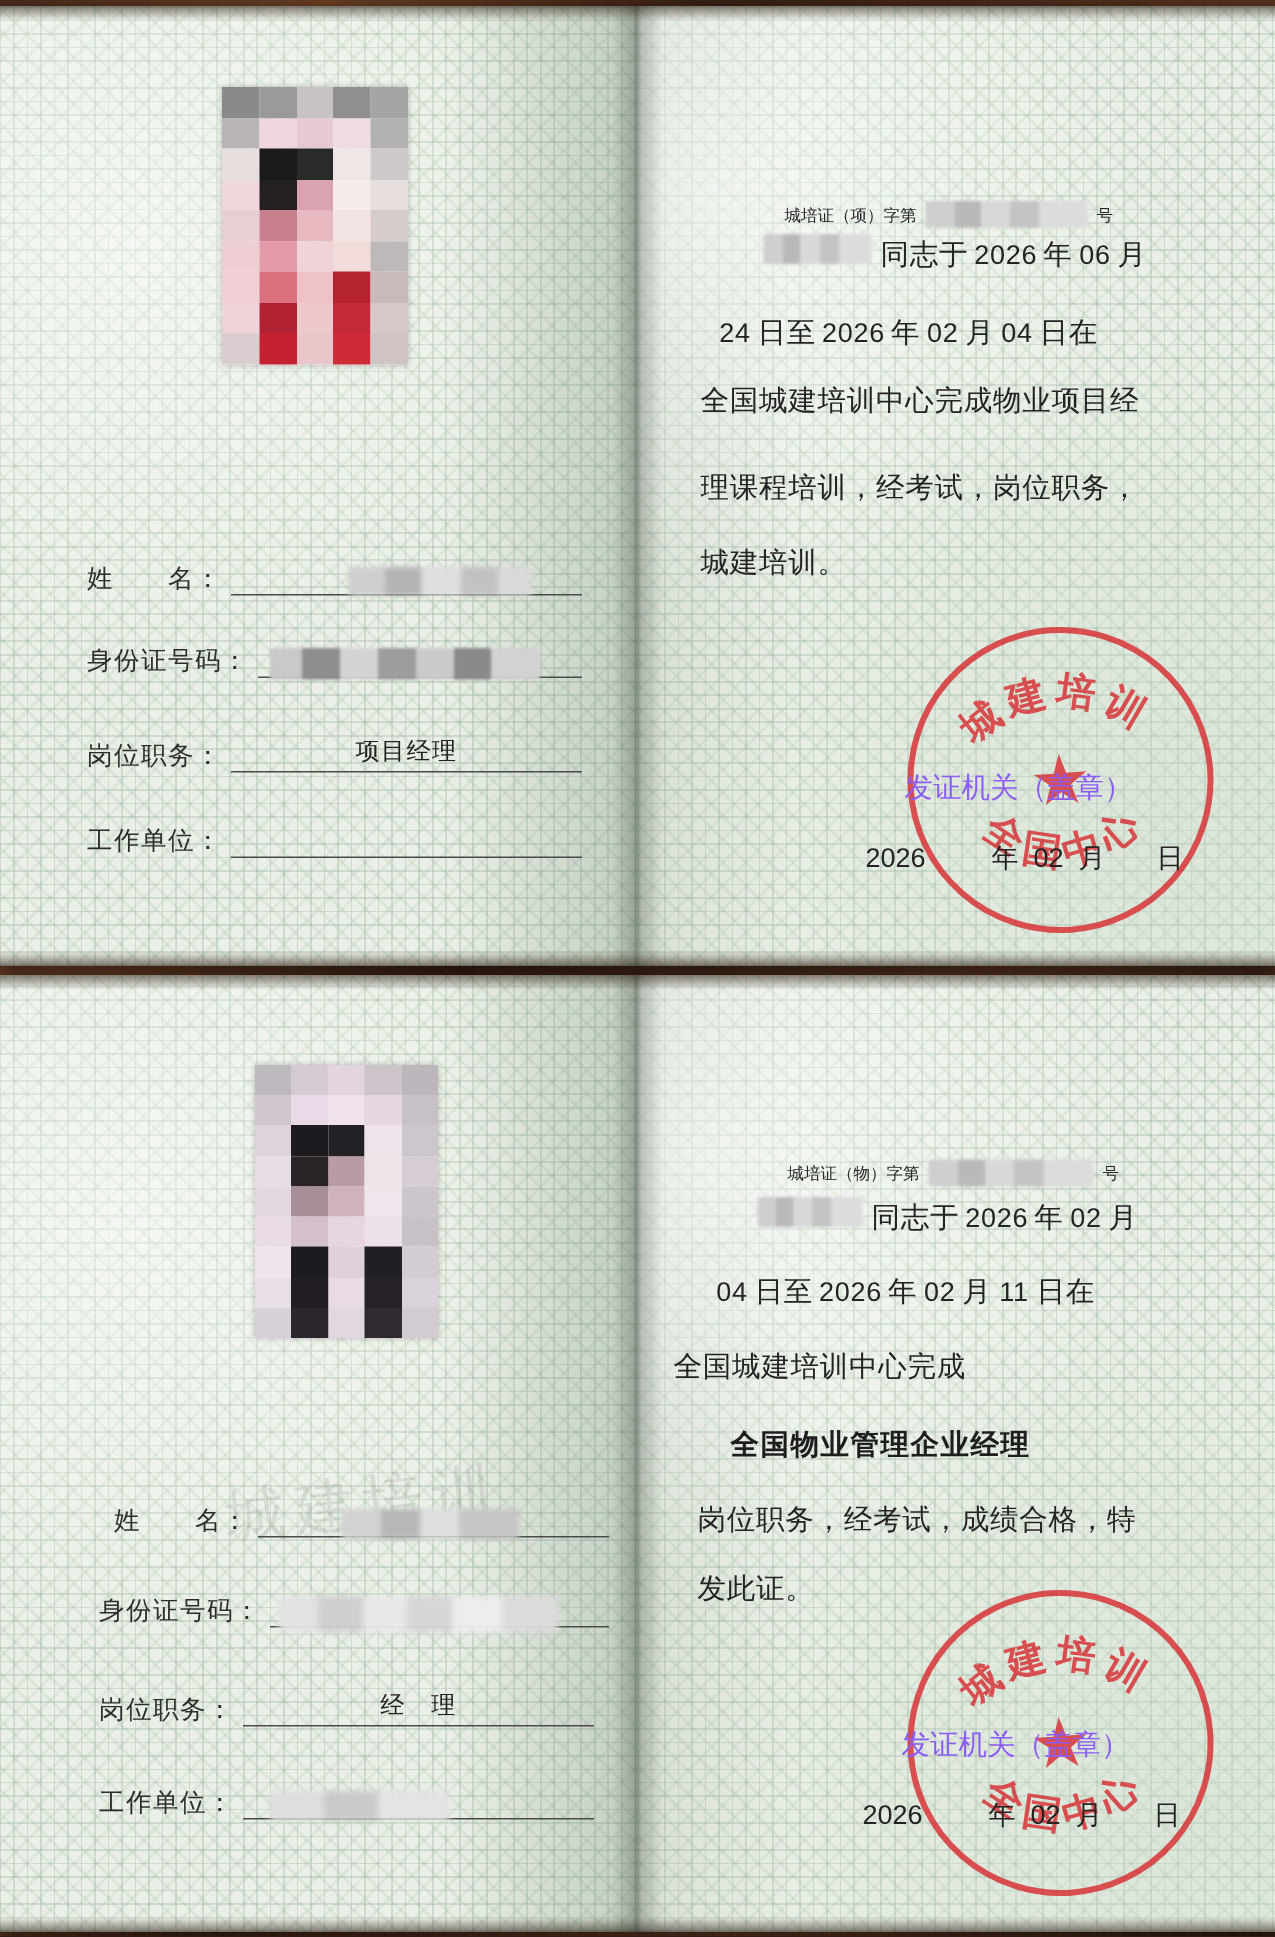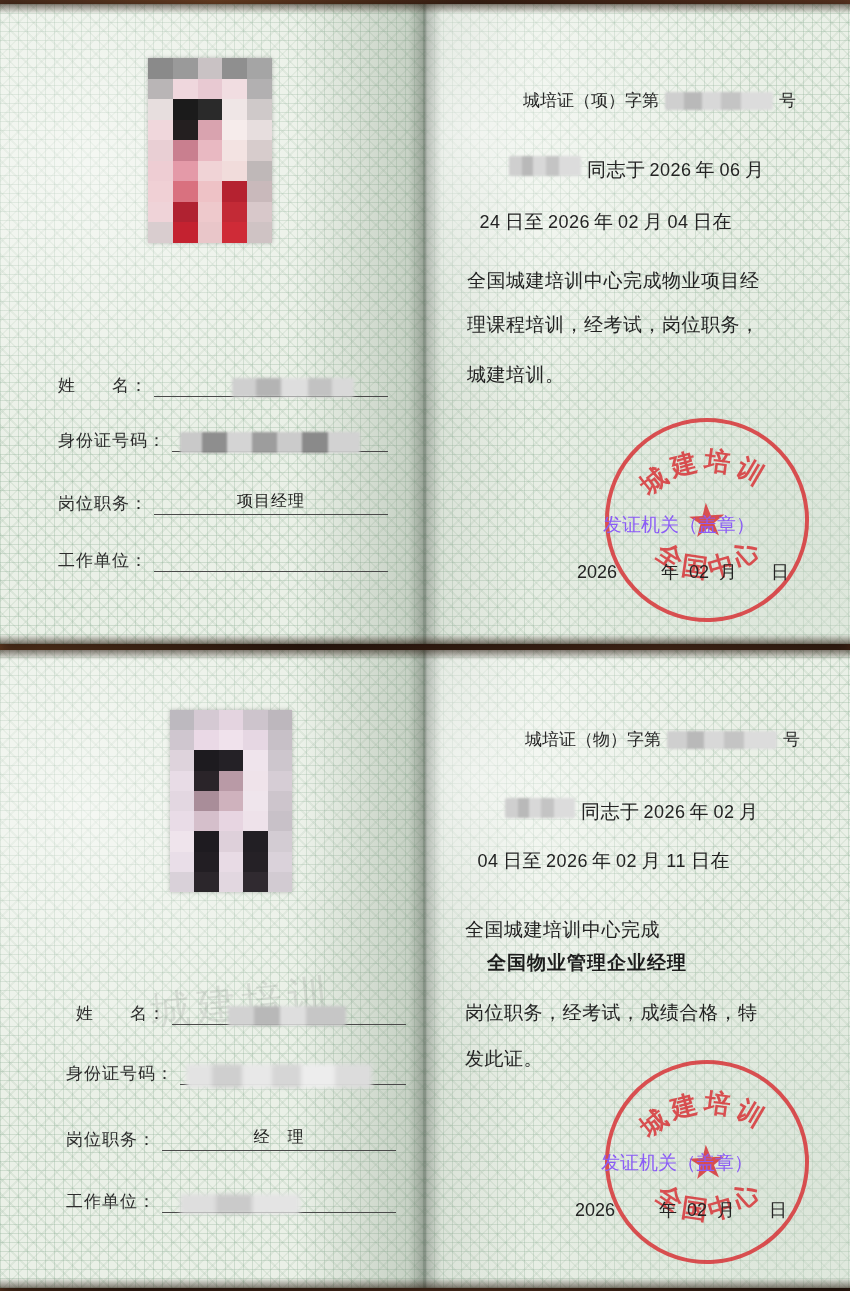--- a/index.html
+++ b/index.html
@@ -119,21 +119,21 @@
   .redact {
     position: absolute;
     border-radius: 2px;
     filter: blur(.4px);
   }
 
   
   .cert-no {
     position: absolute;
     display: flex; align-items: center;
-    font-size: 17px; color: #262626; white-space: nowrap;
+    font-size: 11px; color: #262626; white-space: nowrap; margin-top: 45px;
   }
   .blank-box {
     display: inline-block;
     height: 18px;
     margin: 0 6px;
     border-radius: 2px;
     background:
       linear-gradient(90deg, #cfcfcf 0 18%, #b9b9b9 18% 34%, #d8d8d8 34% 52%, #c4c4c4 52% 70%, #dcdcdc 70% 100%);
     filter: blur(1.1px);
   }
@@ -324,21 +324,21 @@
           <span class="u num">24</span>
           <span>日至</span>
           <span class="u num">2026</span>
           <span>年</span>
           <span class="u num">02</span>
           <span>月</span>
           <span class="u num">04</span>
           <span>日在</span>
         </div>
 
-        <div class="para-line" style="left:42px; top:264px;text-align:center;">全国城建培训中心完成物业项目经</div>
+        <div class="para-line" style="left:42px; top:250px;text-align:center;">全国城建培训中心完成物业项目经</div>
         <div class="para-line" style="left:42px; top:308px;">理课程培训，经考试，岗位职务，</div>
         <div class="para-line" style="left:42px; top:358px;">城建培训。</div>
 
         <div class="seal" style="left:180px; top:414px;">
           <svg class="arc" viewBox="0 0 204 204">
             <defs>
               <path id="arcTop1" d="M 24,112 A 80,80 0 0 1 180,112" fill="none"></path>
               <path id="arcBot1" d="M 30,104 A 74,74 0 0 0 174,104" fill="none"></path>
             </defs>
             <text><textPath href="#arcTop1" startOffset="50%" text-anchor="middle">城建培训</textPath></text>
@@ -477,21 +477,21 @@
           <span class="u num">04</span>
           <span>日至</span>
           <span class="u num">2026</span>
           <span>年</span>
           <span class="u num">02</span>
           <span>月</span>
           <span class="u num">11</span>
           <span>日在</span>
         </div>
 
-        <div class="para-line" style="left:40px; top:248px;margin-top:19px;">全国城建培训中心完成</div>
+        <div class="para-line" style="left:24px; top:248px;">全国城建培训中心完成</div>
         <div class="course-bold" style="left:62px; top:300px;">全国物业管理企业经理</div>
         <div class="para-line" style="left:40px; top:350px;">岗位职务，经考试，成绩合格，特</div>
         <div class="para-line" style="left:40px; top:396px;">发此证。</div>
 
         <div class="seal" style="left:180px; top:410px;">
           <svg class="arc" viewBox="0 0 204 204">
             <defs>
               <path id="arcTop2" d="M 24,112 A 80,80 0 0 1 180,112" fill="none"></path>
               <path id="arcBot2" d="M 30,104 A 74,74 0 0 0 174,104" fill="none"></path>
             </defs>

